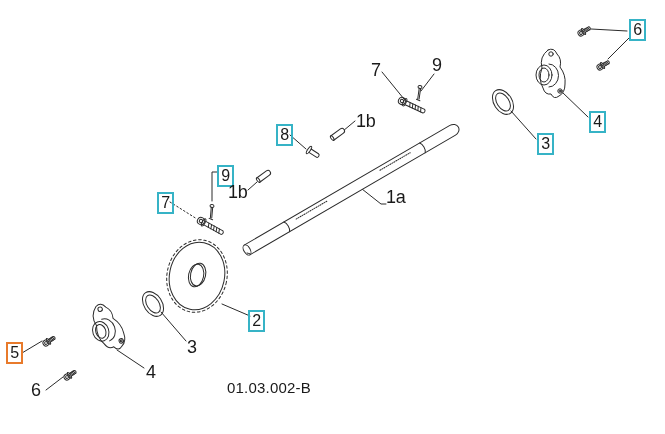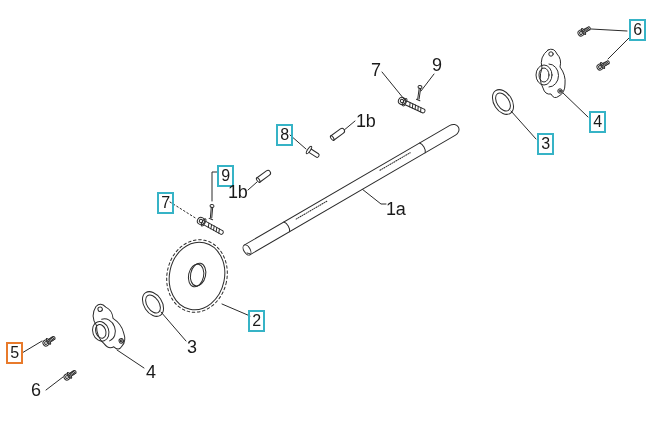--- a/index.html
+++ b/index.html
@@ -167,25 +167,26 @@
 
   <div class="callout" style="left:371px;top:61px;">7</div>
   <div class="callout" style="left:432px;top:56px;">9</div>
   <div class="callout" style="left:356px;top:112px;">1b</div>
 
   <div class="callout boxed" style="left:276px;top:124px;">8</div>
   <div class="callout boxed" style="left:217px;top:165px;">9</div>
   <div class="callout" style="left:228px;top:183px;">1b</div>
   <div class="callout boxed" style="left:157px;top:192px;">7</div>
 
-  <div class="callout" style="left:386px;top:200px;text-align:center;">1a</div>
+  <div class="callout" style="left:386px;top:188px;text-align:center;">1a</div>
   <div class="callout boxed" style="left:248px;top:310px;">2</div>
 
   <div class="callout boxed" style="left:537px;top:133px;">3</div>
   <div class="callout boxed" style="left:589px;top:111px;">4</div>
   <div class="callout boxed" style="left:629px;top:19px;">6</div>
 
   <div class="callout" style="left:187px;top:338px;">3</div>
   <div class="callout" style="left:146px;top:363px;">4</div>
   <div class="callout boxed orange" style="left:6px;top:342px;">5</div>
   <div class="callout" style="left:31px;top:381px;">6</div>
 
+  <div class="figcode" style="left:227px;top:380px;">01.03.002-B</div>
 </div>
 
 </body></html>

